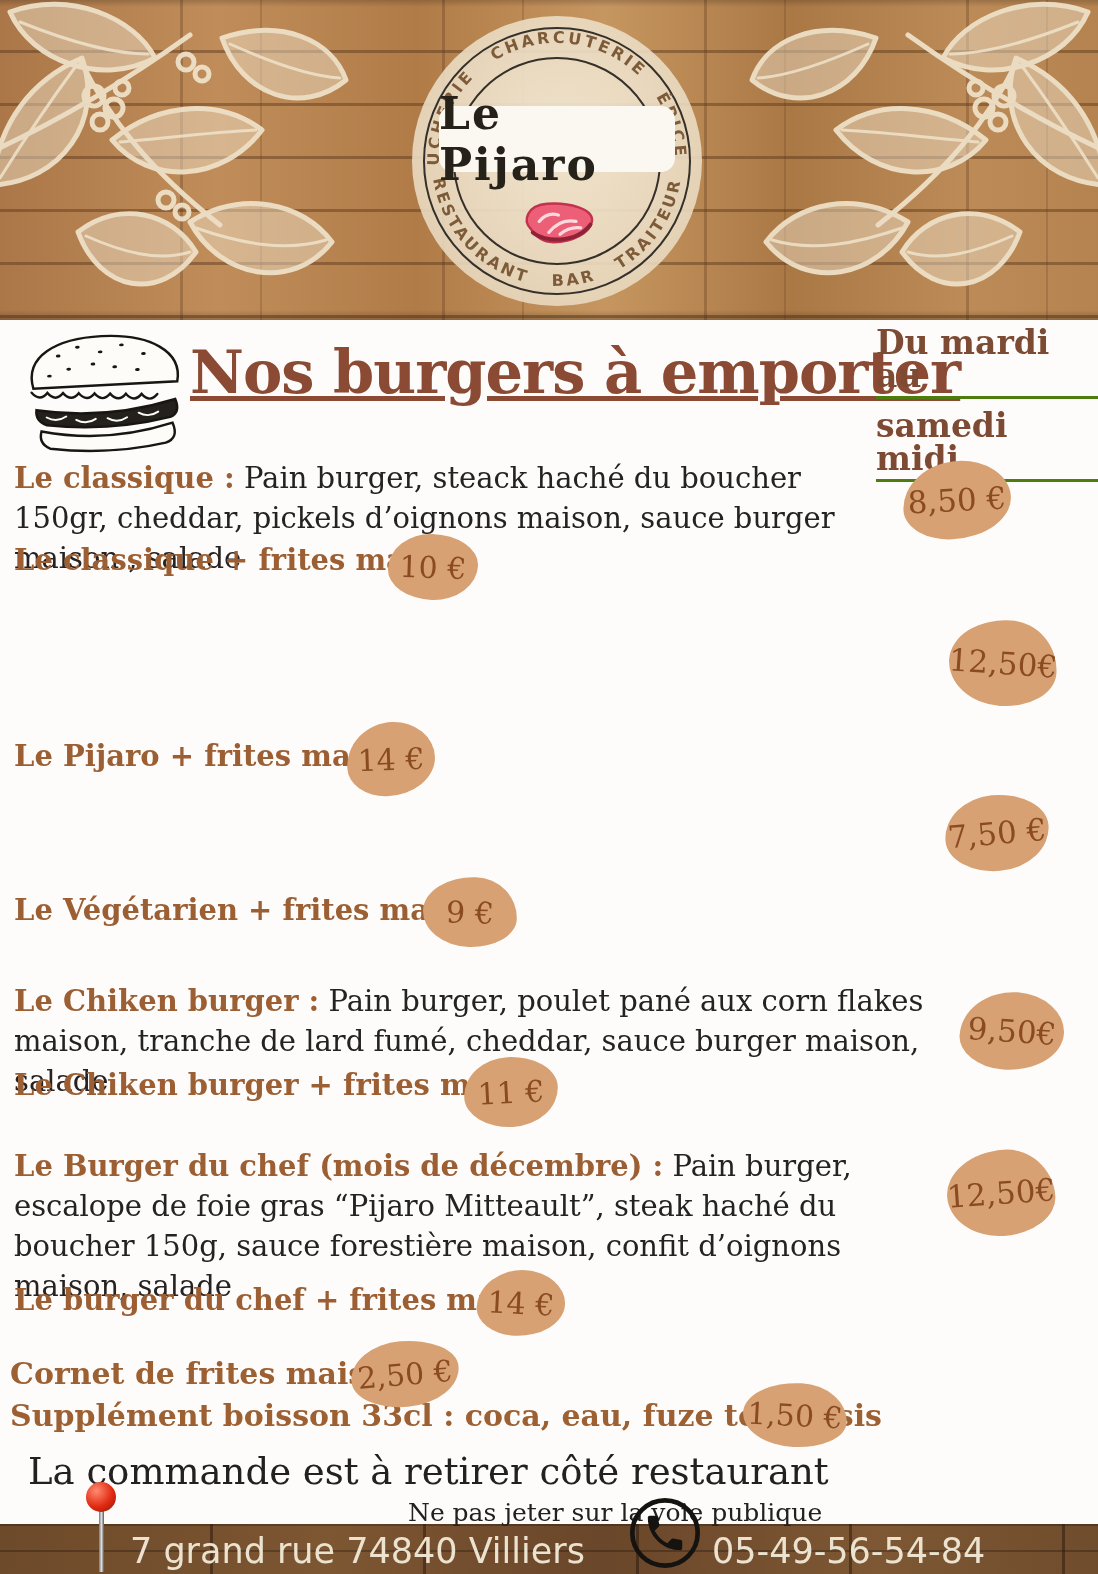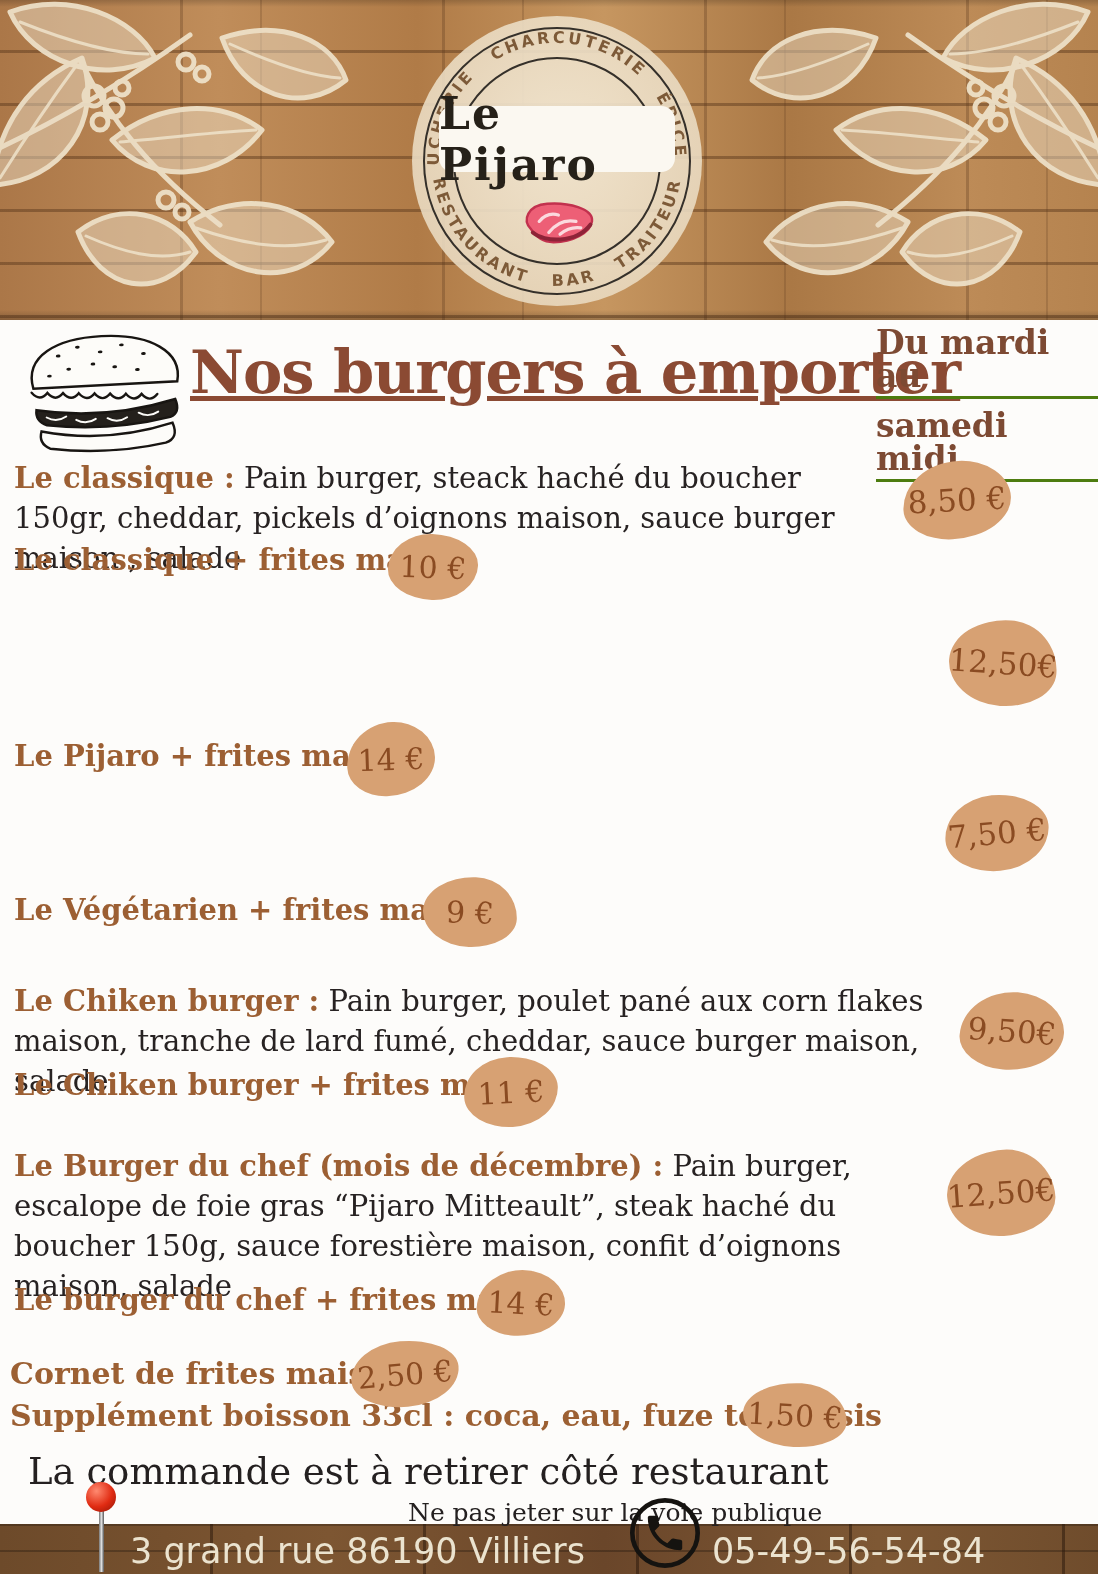--- a/index.html
+++ b/index.html
@@ -203,20 +203,20 @@
   <div class="blob bc be0 bshape2">2,50 €</div>
   <p class="extra e1">Supplément boisson 33cl : coca, eau, fuze tea, oasis</p>
   <div class="blob bc be1 bshape3">1,50 €</div>
 
   <p class="pickup">La commande est à retirer côté restaurant</p>
   <p class="legal">Ne pas jeter sur la voie publique</p>
 
   <div class="footbar"></div>
   <div class="pin-needle"></div>
   <div class="pin-ball"></div>
-  <p class="addr">3 grand rue 86190 Villiers</p>
+  <p class="addr">7 grand rue 74840 Villiers</p>
   <svg class="phone-icon" width="74" height="74" viewBox="0 0 24 24">
     <circle cx="12" cy="12" r="10.6" fill="none" stroke="#151310" stroke-width="1.5"></circle>
     <path transform="translate(4.56,4.56) scale(0.62)" fill="#151310" d="M6.62 10.79c1.44 2.83 3.76 5.14 6.59 6.59l2.2-2.2c.27-.27.67-.36 1.02-.24 1.12.37 2.33.57 3.57.57.55 0 1 .45 1 1V20c0 .55-.45 1-1 1-9.39 0-17-7.61-17-17 0-.55.45-1 1-1h3.5c.55 0 1 .45 1 1 0 1.25.2 2.45.57 3.57.11.35.03.74-.25 1.02l-2.2 2.2z"></path>
   </svg>
   <p class="phonenum">05-49-56-54-84</p>
 
 </div>
 
 </body></html>

